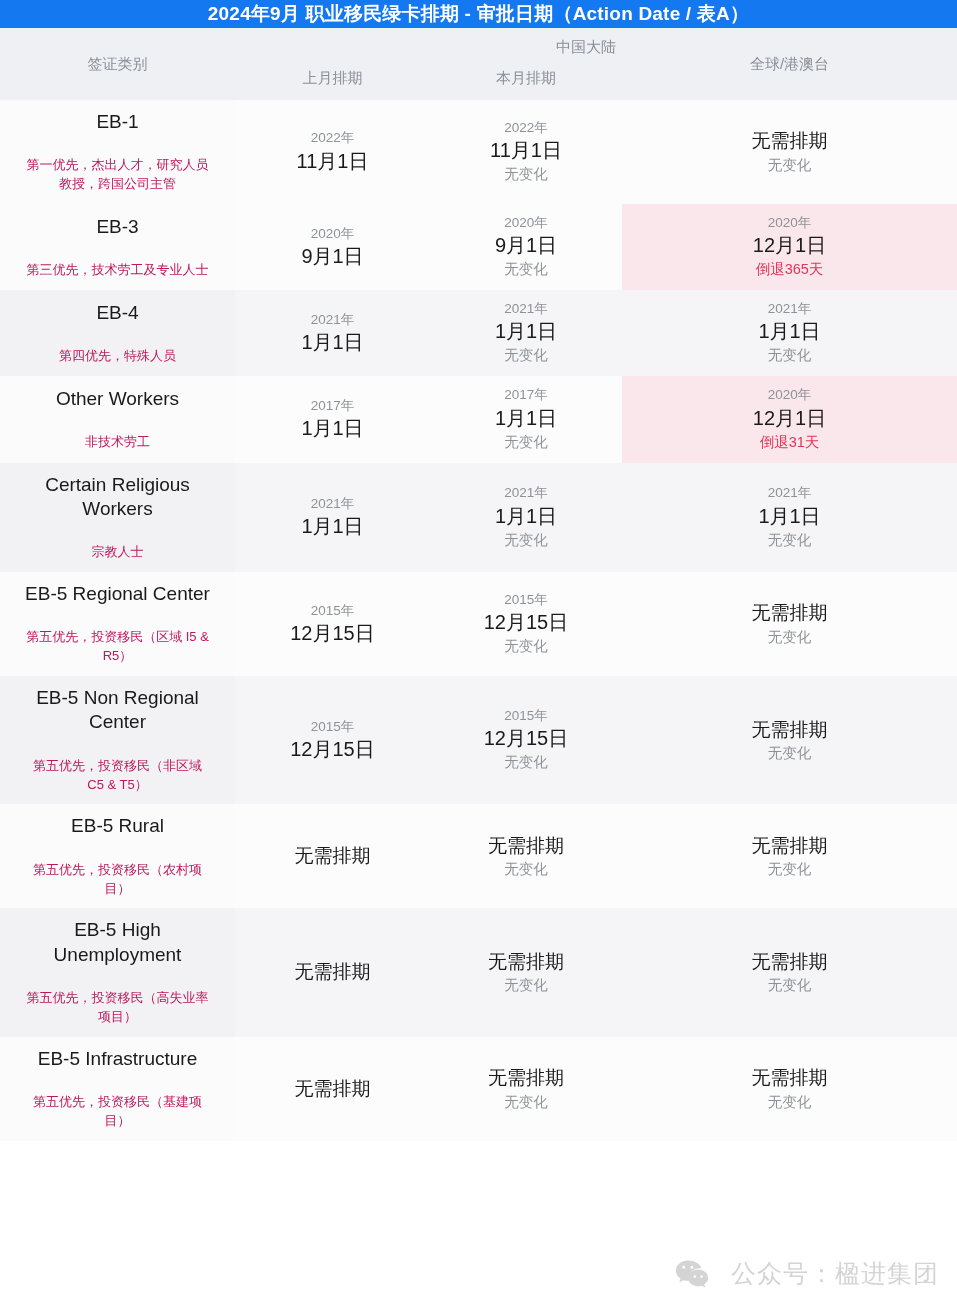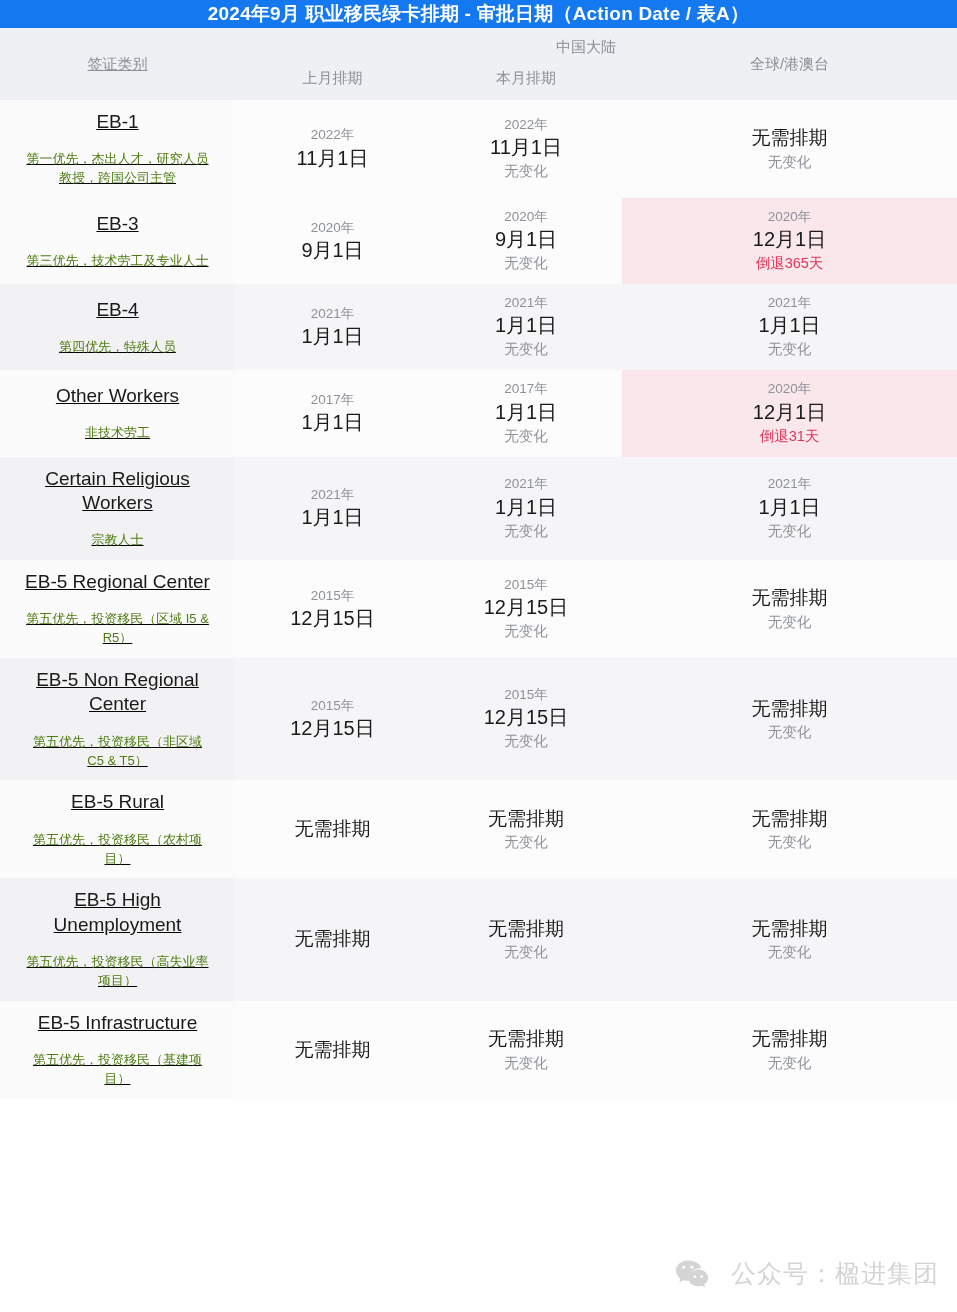--- a/index.html
+++ b/index.html
@@ -46,21 +46,21 @@
     display: table-row;
   }
   .cell {
     display: table-cell;
     vertical-align: middle;
     text-align: center;
     box-sizing: border-box;
   }
 
   
-  .c-cat  { width: 235px; text-decoration: underline; }
+  .c-cat  { width: 235px; }
   .c-prev { width: 195px; }
   .c-cur  { width: 192px; }
   .c-glob { width: 335px; }
 
   
   .head-row .cell {
     background: #eef0f4;
     height: 72px;
     color: #8a8f98;
     font-size: 15px;
@@ -106,23 +106,23 @@
 
   
   .cat-title {
     font-size: 19px;
     color: #1a1a1a;
     line-height: 1.28;
     font-weight: 400;
   }
   .cat-sub {
     font-size: 13px;
-    color: #4d7c0f;
+    color: #be185d;
     line-height: 1.45;
-    margin-top: 16px;
+    margin-top: 22px;
     padding: 0 8px;
   }
 
   
   .d-year {
     font-size: 13.5px;
     color: #8e9298;
     line-height: 1.35;
   }
   .d-main {

